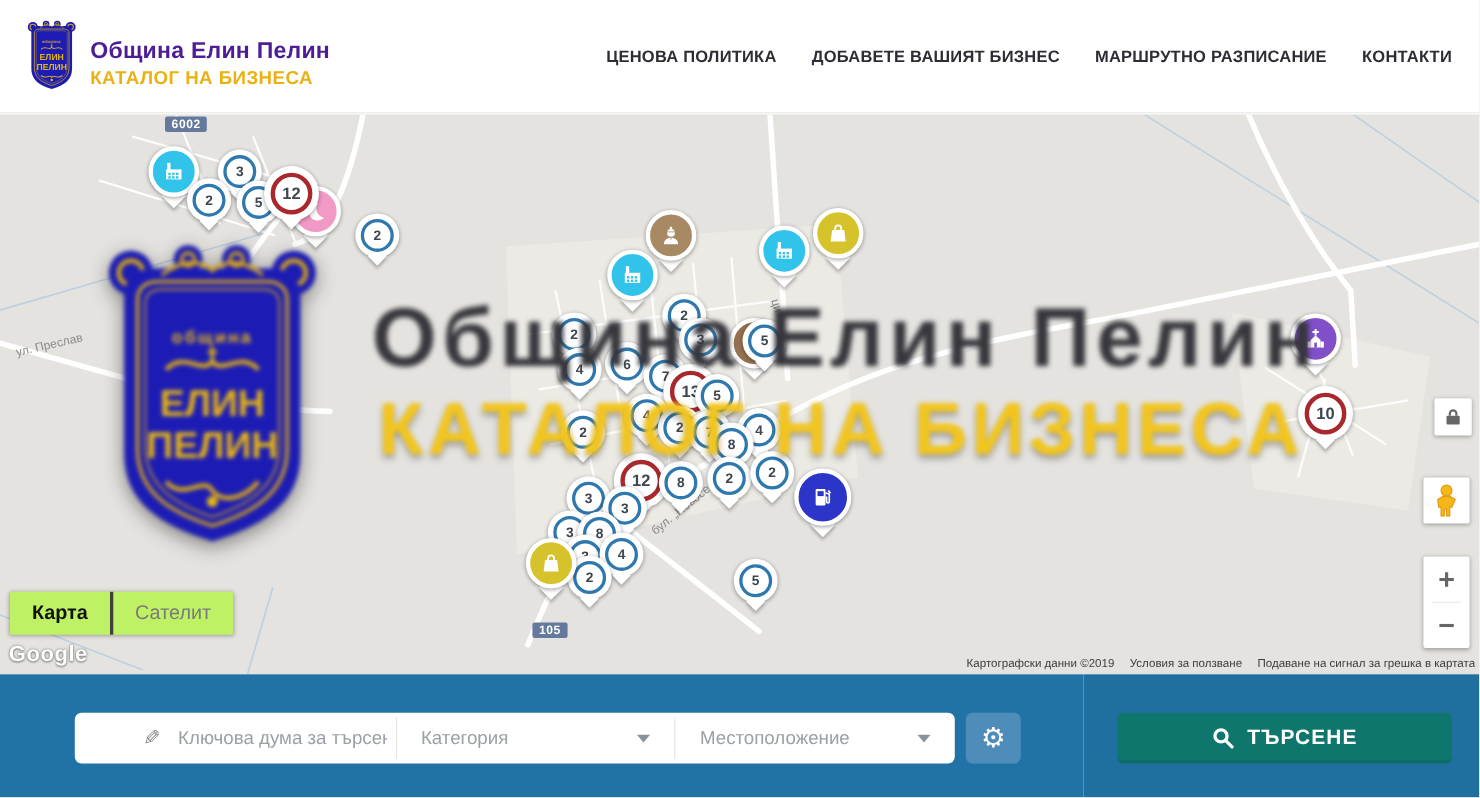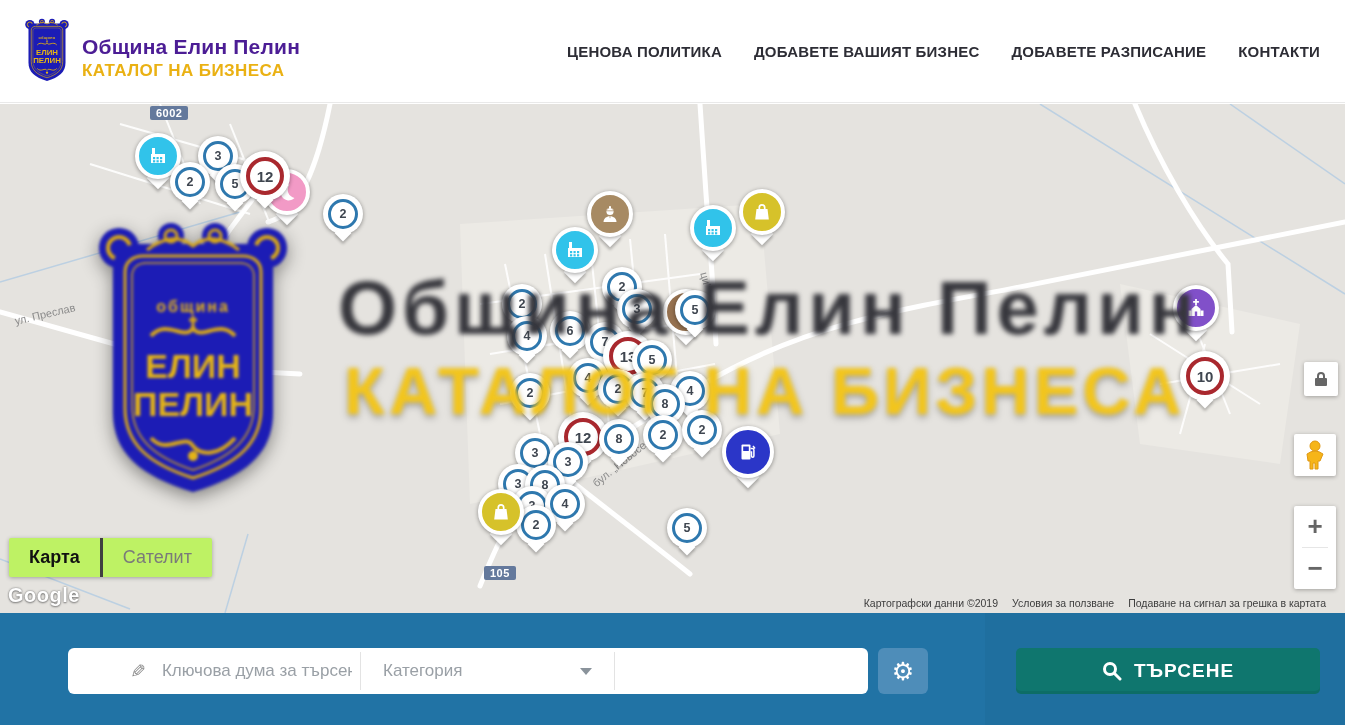--- a/index.html
+++ b/index.html
@@ -53,21 +53,21 @@
 
   
   .maptype { position:absolute; left:9px; top:434px; height:39px; display:flex; background:#bef264;
              box-shadow:0 1px 4px rgba(0,0,0,.3); border-radius:2px; z-index:20; }
   .maptype .seg { padding:0 20px; display:flex; align-items:center; font-size:18px; cursor:pointer; }
   .maptype .seg.active { font-weight:700; color:#111; }
   .maptype .seg.inactive { color:#7a7a7a; border-left:3px solid #404040; }
   .google-logo { position:absolute; left:8px; bottom:6px; font-size:20px; font-weight:700; color:#fff; z-index:20;
              letter-spacing:.5px; cursor:pointer;
              text-shadow:0 0 2px rgba(100,100,100,.9), 0 1px 2px rgba(80,80,80,.6); }
-  .attrib { position:absolute; right:19px; bottom:4px; display:flex; gap:14px; font-size:10.5px; color:#3d3d3d; z-index:20;margin-left:44px; }
+  .attrib { position:absolute; right:4px; bottom:4px; display:flex; gap:14px; font-size:10.5px; color:#3d3d3d; z-index:20;margin-left:44px; }
   .attrib span { cursor:default; }
   .attrib a { color:#3d3d3d; text-decoration:none; cursor:pointer; }
   .ctl { position:absolute; background:#fff; box-shadow:0 1px 4px rgba(0,0,0,.3); border-radius:2px; z-index:20; }
   .ctl-lock { left:1304px; top:258px; width:34px; height:34px; display:flex; align-items:center; justify-content:center; cursor:pointer; }
   .ctl-peg { left:1294px; top:330px; width:42px; height:42px; display:flex; align-items:center; justify-content:center; cursor:pointer; }
   .ctl-zoom { left:1294px; top:402px; width:42px; height:83px; display:flex; flex-direction:column; }
   .ctl-zoom .zbtn { flex:1; display:flex; align-items:center; justify-content:center; font-size:26px; font-weight:700;
                     color:#666; cursor:pointer; }
   .ctl-zoom .zdiv { height:1px; background:#e6e6e6; margin:0 8px; }
 
@@ -125,21 +125,21 @@
         <circle cx="108" cy="240" r="5" class="emblem-goldfill"></circle>
       </svg>
       <div class="brand-text">
         <div class="t1">Община Елин Пелин</div>
         <div class="t2">КАТАЛОГ НА БИЗНЕСА</div>
       </div>
     </div>
     <div class="nav">
       <a href="#">ЦЕНОВА ПОЛИТИКА</a>
       <a href="#">ДОБАВЕТЕ ВАШИЯТ БИЗНЕС</a>
-      <a href="#">ДОБАВЕТЕ РАЗПИСАНИЕ</a>
+      <a href="#">МАРШРУТНО РАЗПИСАНИЕ</a>
       <a href="#">КОНТАКТИ</a>
     </div>
   </div>
 
   <div class="map">
     <svg class="roads" width="1345" height="509">
       <polygon points="460,120 760,100 780,330 470,400" fill="#eceae5"></polygon>
       <polygon points="1120,180 1300,220 1280,360 1140,340" fill="#eceae5"></polygon>
       <g stroke="#bcd0e2" stroke-width="1.5" fill="none">
         <path d="M1040,0 L1345,190"></path>
@@ -500,20 +500,24 @@
       <div class="sg-keyword">
         <span class="pencil">✎</span>
         <input type="text" placeholder="Ключова дума за търсене" style="">
       </div>
       <div class="sg-div"></div>
       <div class="sg-select sg-cat">
         <span class="lbl">Категория</span>
         <span class="caret"></span>
       </div>
       <div class="sg-div"></div>
+      <div class="sg-select sg-loc">
+        <span class="lbl">Местоположение</span>
+        <span class="caret"></span>
+      </div>
     </div>
     <div class="gear-btn">
       <span>⚙</span>
     </div>
   </div>
   <div class="bar-right">
     <button class="search-btn">
       <svg width="20" height="20" viewBox="0 0 20 20">
         <circle cx="8" cy="8" r="5.5" stroke="#fff" stroke-width="3" fill="none"></circle>
         <path d="M12.5 12.5 L18 18" stroke="#fff" stroke-width="3" stroke-linecap="round"></path>

